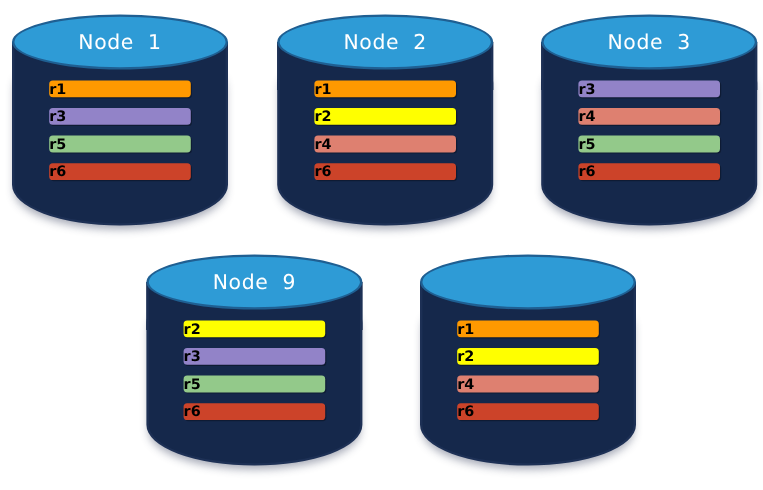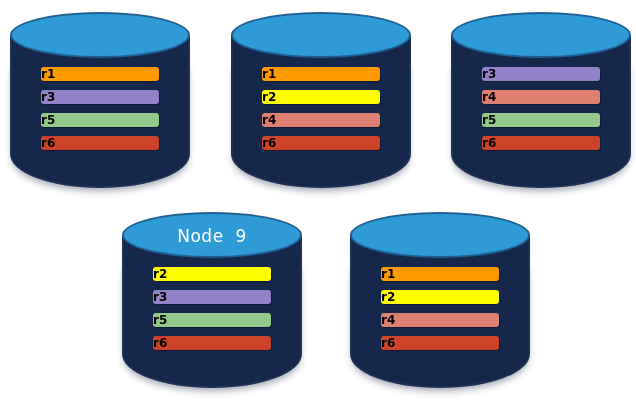--- a/index.html
+++ b/index.html
@@ -116,58 +116,61 @@
   }
 </style>
 </head>
 <body>
 
 <div id="diagram-canvas">
     <div class="node" style="left: 10px; top: 12px;">
       <div class="node-body" style="background: rgb(21, 40, 75); border-color: rgb(29, 48, 85);"></div>
       <div class="node-body-mask" style="background: rgb(21, 40, 75); border-color: rgb(29, 48, 85);"></div>
       <div class="node-top" style="background: rgb(46, 155, 214); border-color: rgb(31, 95, 146);"></div>
+      <div class="node-title" style="color: rgb(255, 255, 255);">Node  1</div>
       <div class="replica-list">
         <div class="replica-bar" style="background: rgb(255, 153, 0);">
           <div class="replica-label" style="color: rgb(0, 0, 0);">r1</div>
         </div>
         <div class="replica-bar" style="background: rgb(146, 131, 200);">
           <div class="replica-label" style="color: rgb(0, 0, 0);">r3</div>
         </div>
         <div class="replica-bar" style="background: rgb(147, 201, 138);">
           <div class="replica-label" style="color: rgb(0, 0, 0);">r5</div>
         </div>
         <div class="replica-bar" style="background: rgb(204, 67, 41);">
           <div class="replica-label" style="color: rgb(0, 0, 0);">r6</div>
         </div>
       </div>
     </div>
     <div class="node" style="left: 231px; top: 12px;">
       <div class="node-body" style="background: rgb(21, 40, 75); border-color: rgb(29, 48, 85);"></div>
       <div class="node-body-mask" style="background: rgb(21, 40, 75); border-color: rgb(29, 48, 85);"></div>
       <div class="node-top" style="background: rgb(46, 155, 214); border-color: rgb(31, 95, 146);"></div>
+      <div class="node-title" style="color: rgb(255, 255, 255);">Node  2</div>
       <div class="replica-list">
         <div class="replica-bar" style="background: rgb(255, 153, 0);">
           <div class="replica-label" style="color: rgb(0, 0, 0);">r1</div>
         </div>
         <div class="replica-bar" style="background: rgb(255, 255, 0);">
           <div class="replica-label" style="color: rgb(0, 0, 0);">r2</div>
         </div>
         <div class="replica-bar" style="background: rgb(222, 128, 112);">
           <div class="replica-label" style="color: rgb(0, 0, 0);">r4</div>
         </div>
         <div class="replica-bar" style="background: rgb(204, 67, 41);">
           <div class="replica-label" style="color: rgb(0, 0, 0);">r6</div>
         </div>
       </div>
     </div>
     <div class="node" style="left: 451px; top: 12px;">
       <div class="node-body" style="background: rgb(21, 40, 75); border-color: rgb(29, 48, 85);"></div>
       <div class="node-body-mask" style="background: rgb(21, 40, 75); border-color: rgb(29, 48, 85);"></div>
       <div class="node-top" style="background: rgb(46, 155, 214); border-color: rgb(31, 95, 146);"></div>
+      <div class="node-title" style="color: rgb(255, 255, 255);">Node  3</div>
       <div class="replica-list">
         <div class="replica-bar" style="background: rgb(146, 131, 200);">
           <div class="replica-label" style="color: rgb(0, 0, 0);">r3</div>
         </div>
         <div class="replica-bar" style="background: rgb(222, 128, 112);">
           <div class="replica-label" style="color: rgb(0, 0, 0);">r4</div>
         </div>
         <div class="replica-bar" style="background: rgb(147, 201, 138);">
           <div class="replica-label" style="color: rgb(0, 0, 0);">r5</div>
         </div>

